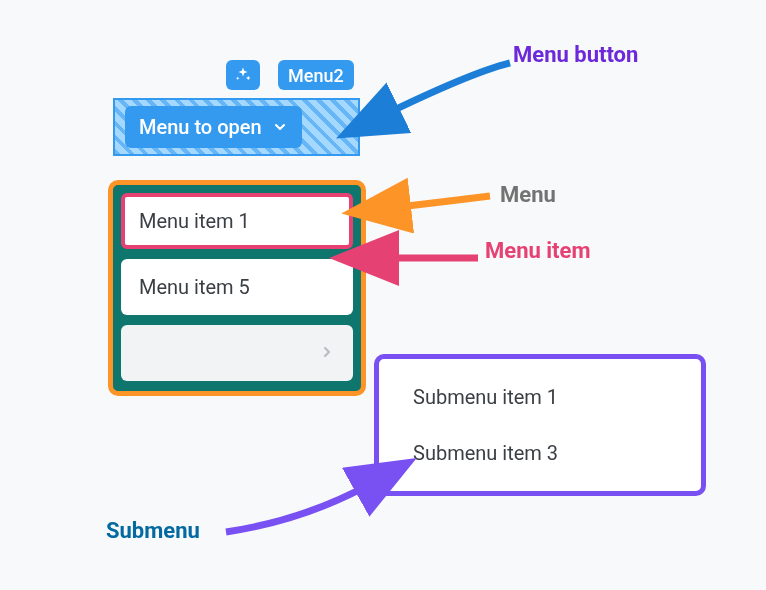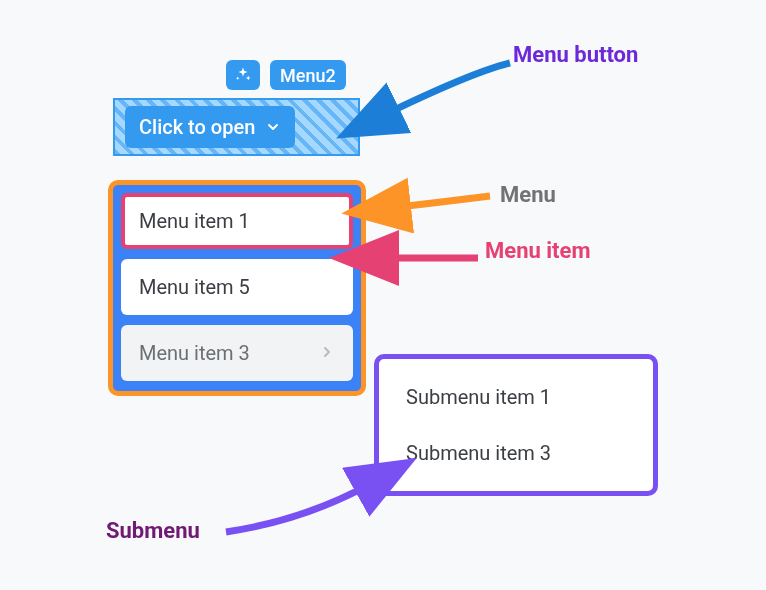--- a/index.html
+++ b/index.html
@@ -7,21 +7,21 @@
       width: 766px;
       height: 590px;
       background: #f8f9fa;
       font-family: -apple-system, BlinkMacSystemFont, "Segoe UI", Roboto, sans-serif;
       position: relative;
       overflow: hidden;
     }
     .stage { position: absolute; inset: 0; }
 
     
-    .tags { position: absolute; top: 60px; left: 226px; display: flex; gap: 10px; }
+    .tags { position: absolute; top: 60px; left: 226px; display: flex; gap: 18px; }
     .tag {
       background: #339af0;
       color: #fff;
       font-size: 18px;
       font-weight: 500;
       padding: 4px 10px;
       border-radius: 6px;
       display: inline-flex;
       align-items: center;
       justify-content: center;
@@ -65,21 +65,21 @@
     .chev { display:inline-flex; }
 
     
     .menu-box {
       position: absolute;
       top: 180px;
       left: 108px;
       width: 258px;
       border: 5px solid #fd9427;
       border-radius: 10px;
-      background: #3b82f6;
+      background: #0f766e;
       padding: 8px 8px 10px 8px;
     }
     .menu-item {
       font-size: 20px;
       color: #3b3f44;
       padding: 16px 18px;
       border-radius: 6px;
       background: #fff;
       cursor: pointer;
       display: flex;
@@ -96,45 +96,45 @@
       background: #f1f3f5;
       color: #6b7075;
     }
     .menu-item .arrow { margin-left: auto; color: #b5bbc1; }
 
     
     .submenu-box {
       position: absolute;
       top: 354px;
       left: 374px;
-      width: 284px;
+      width: 332px;
       border: 5px solid #7950f2;
       border-radius: 10px;
       background: #fff;
-      padding: 10px 9px;
+      padding: 10px 16px;
     }
     .submenu-item {
       font-size: 20px;
       color: #3b3f44;
       padding: 16px 18px;
       border-radius: 6px;
       cursor: pointer;
     }
 
     
     .label {
       position: absolute;
       font-size: 22px;
       font-weight: 700;
       white-space: nowrap;
     }
     .lbl-blue   { color: #6d28d9; }
     .lbl-orange { color: #737373; }
     .lbl-pink   { color: #e64173; }
-    .lbl-purple { color: #701a75; }
+    .lbl-purple { color: #0369a1; }
 
     .lbl-menu-button { top: 42px; left: 513px; }
     .lbl-menu        { top: 182px; left: 500px; }
     .lbl-menu-item   { top: 238px; left: 485px; }
     .lbl-submenu     { top: 518px; left: 106px; }
 
     
     .arrow-svg { position: absolute; overflow: visible; }
   </style>
 </head>
@@ -148,38 +148,37 @@
         <path d="M12 2l1.6 4.4L18 8l-4.4 1.6L12 14l-1.6-4.4L6 8l4.4-1.6L12 2z"></path>
         <path d="M19 13l.9 2.1L22 16l-2.1.9L19 19l-.9-2.1L16 16l2.1-.9L19 13z"></path>
         <path d="M5 14l.7 1.7L7.4 16.4 5.7 17.1 5 18.8l-.7-1.7L2.6 16.4l1.7-.7L5 14z"></path>
       </svg>
     </span>
     <span class="tag">Menu2</span>
   </div>
 
   <div class="menu-button-wrap">
     <div class="menu-button-inner">
-      <span>Click to open</span>
+      <span>Menu to open</span>
       <span class="chev">
         <svg width="16" height="16" viewBox="0 0 24 24" fill="none" stroke="#fff" stroke-width="3" stroke-linecap="round" stroke-linejoin="round">
             <polyline points="6 9 12 15 18 9"></polyline>
           </svg>
       </span>
     </div>
   </div>
 
   <div class="menu-box">
     <div class="menu-item highlight">
       <span>Menu item 1</span>
     </div>
     <div class="menu-item">
       <span>Menu item 5</span>
     </div>
     <div class="menu-item hover">
-      <span>Menu item 3</span>
       <span class="arrow">
         <svg width="16" height="16" viewBox="0 0 24 24" fill="none" stroke="#b5bbc1" stroke-width="3" stroke-linecap="round" stroke-linejoin="round">
             <polyline points="9 6 15 12 9 18"></polyline>
           </svg>
       </span>
     </div>
   </div>
 
   <div class="submenu-box">
     <div class="submenu-item">

